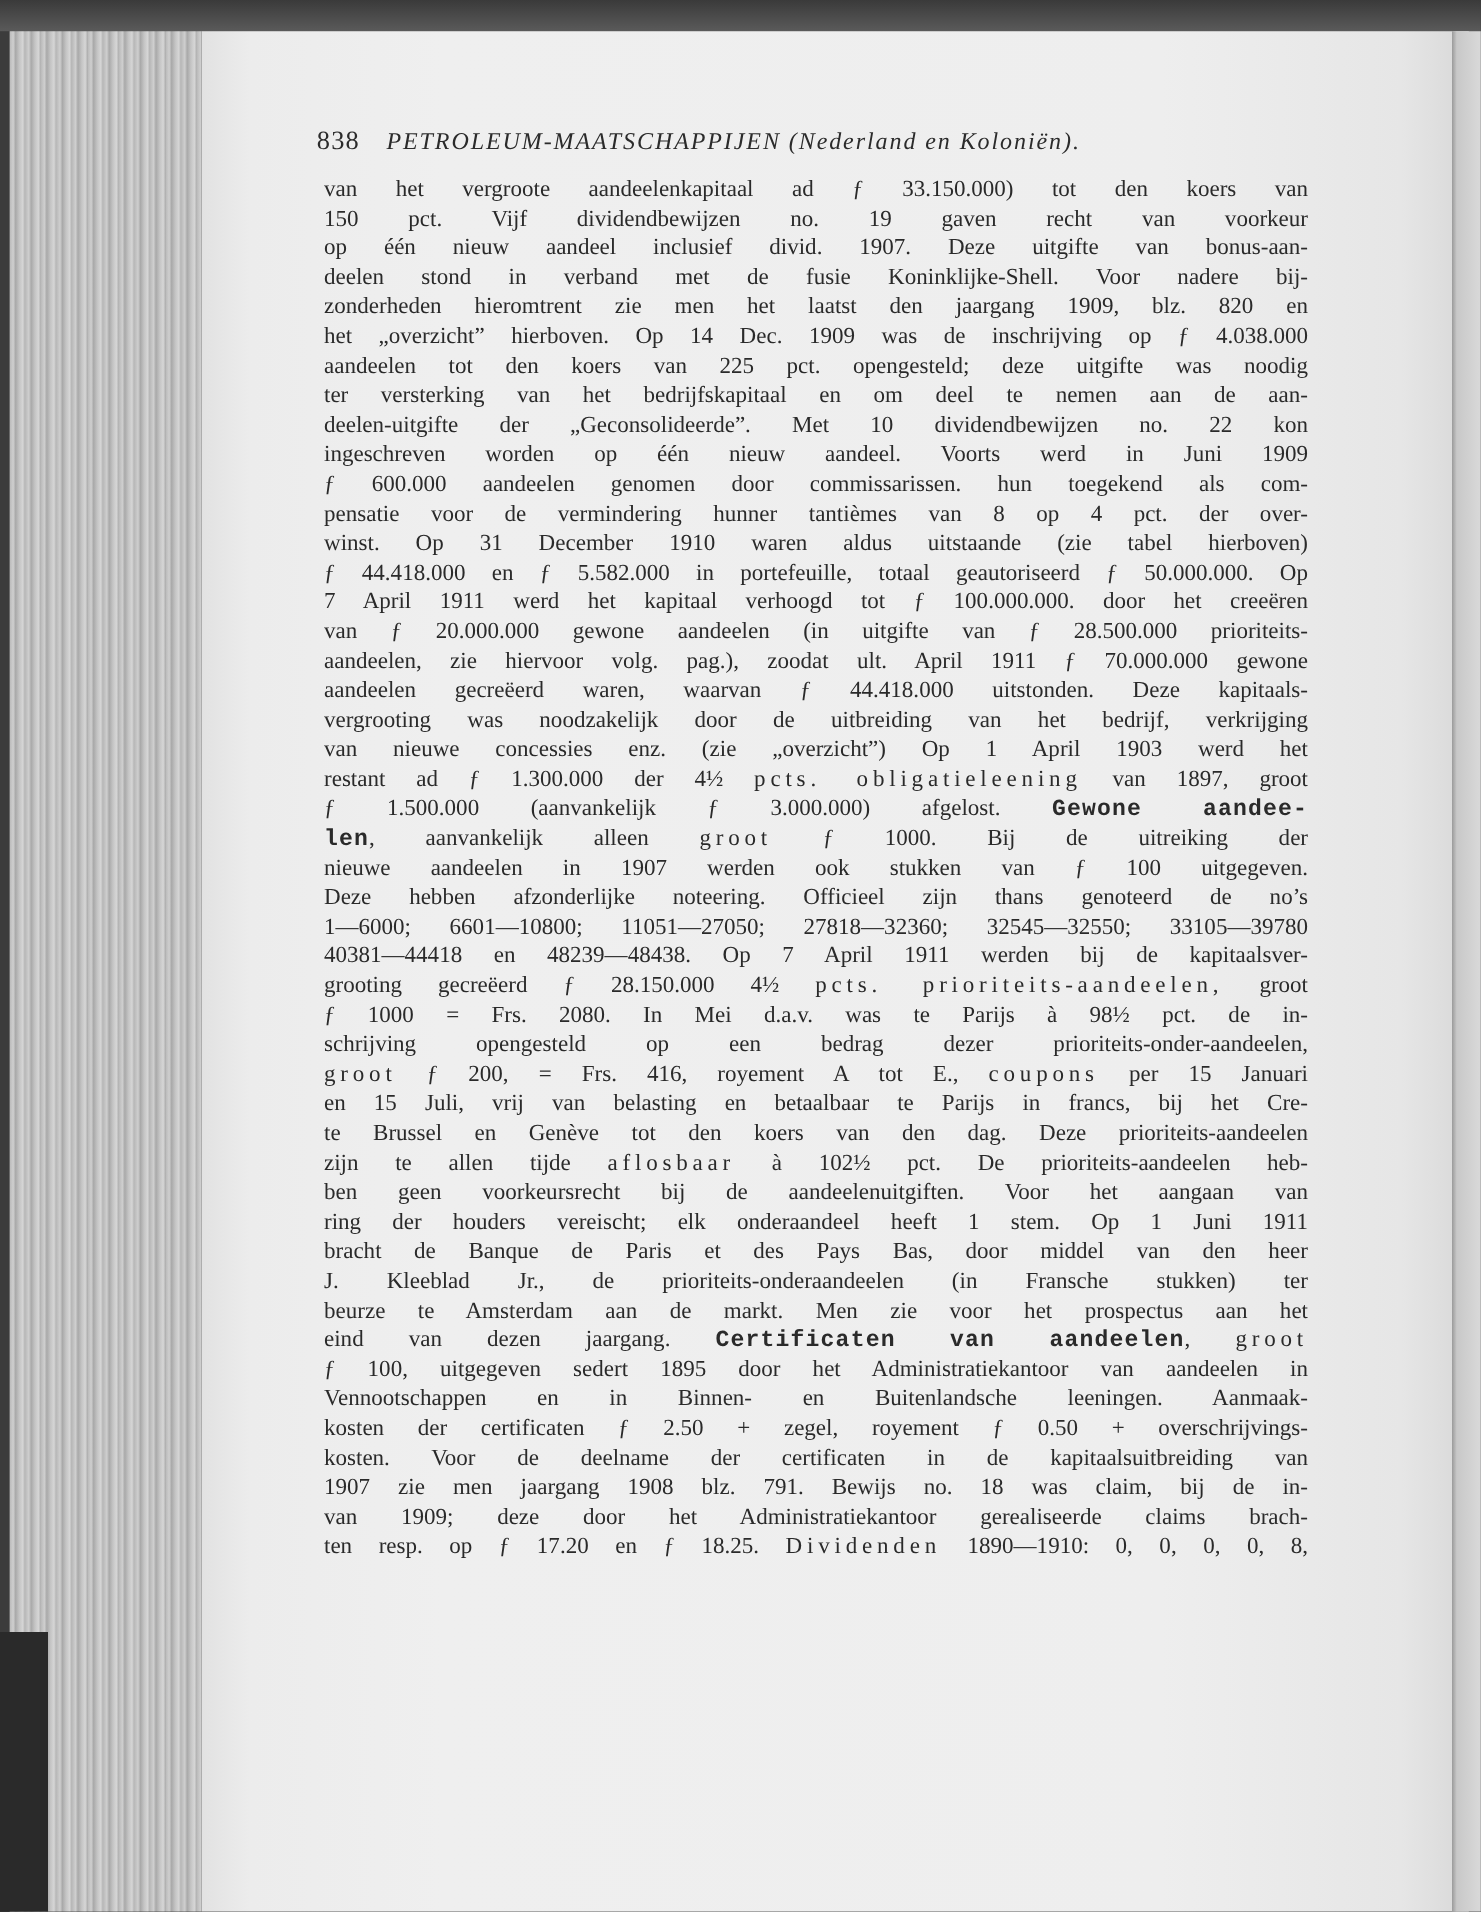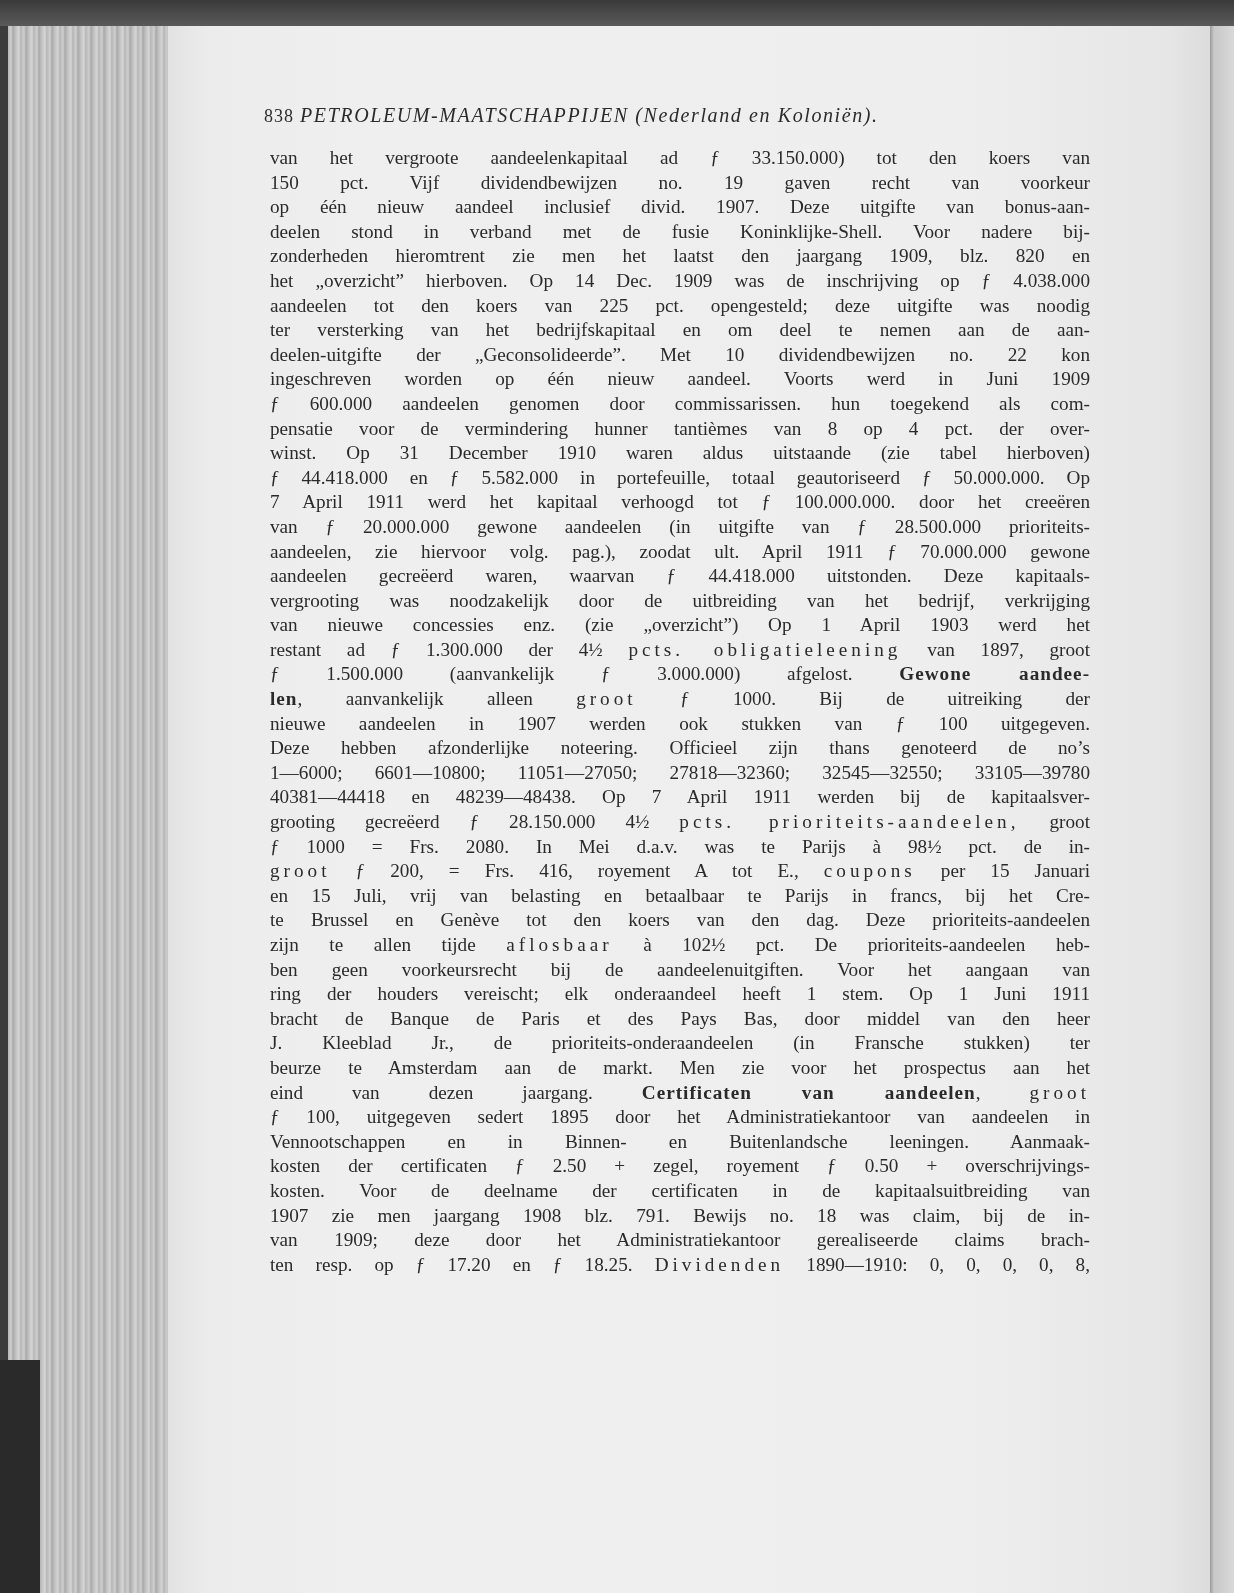--- a/index.html
+++ b/index.html
@@ -25,31 +25,31 @@
     background: linear-gradient(90deg, #e2e2e2 0px, #ececec 40px, #efefef 200px, #eeeeee 800px, #e6e6e6 1000px, #d8d8d8 1056px);
   }
   .right-edge {
     position: absolute; left: 1210px; top: 26px; width: 24px; height: 1567px;
     background: linear-gradient(90deg, #9a9a9a 0px, #c8c8c8 4px, #d9d9d9 24px);
   }
   .header {
     position: absolute; left: 264px; top: 104px; width: 820px; height: 30px;
     color: #2b2b2b; font-size: 20px; letter-spacing: 1px; white-space: nowrap;
   }
-  .header .pnum { font-size: 18px; }
+  .header .pnum { font-size: 22px; margin-right: 16px; }
   .header .title { font-style: italic; letter-spacing: 1.6px; }
   .body-text {
     position: absolute; left: 270px; top: 146px; width: 820px;
     color: #2a2a2a; font-size: 19.2px; line-height: 24.6px;
   }
   .line {
     display: block; text-align: justify; text-align-last: justify;
     white-space: nowrap; height: 24.6px; overflow: visible;
   }
-  .bold { font-family: Liberation Serif, serif; font-weight: bold; letter-spacing: 1px; }
+  .bold { font-family: Liberation Mono, monospace; font-weight: bold; letter-spacing: 1px; }
   .sp { letter-spacing: 4px; margin-top: 43px; }
 </style>
 </head>
 <body>
 
 <div class="top-shadow"></div>
 <div class="book-edge"></div>
 <div class="book-edge-dark"></div>
 <div class="page"></div>
 <div class="right-edge"></div>
@@ -85,20 +85,21 @@
   <span class="line"><span>ƒ 1.500.000 (aanvankelijk ƒ 3.000.000) afgelost.</span> <span class="bold">Gewone aandee-</span></span>
   <span class="line"><span class="bold">len</span><span>, aanvankelijk alleen</span> <span class="sp">groot</span> <span>ƒ 1000. Bij de uitreiking der</span></span>
 
   <span class="line">nieuwe aandeelen in 1907 werden ook stukken van ƒ 100 uitgegeven.</span>
   <span class="line">Deze hebben afzonderlijke noteering. Officieel zijn thans genoteerd de no’s</span>
   <span class="line">1—6000; 6601—10800; 11051—27050; 27818—32360; 32545—32550; 33105—39780</span>
   <span class="line">40381—44418 en 48239—48438. Op 7 April 1911 werden bij de kapitaalsver-</span>
 
   <span class="line"><span>grooting gecreëerd ƒ 28.150.000 4½</span> <span class="sp">pcts. prioriteits-aandeelen,</span> <span>groot</span></span>
   <span class="line">ƒ 1000 = Frs. 2080. In Mei d.a.v. was te Parijs à 98½ pct. de in-</span>
+  <span class="line">schrijving opengesteld op een bedrag dezer prioriteits-onder-aandeelen,</span>
   <span class="line"><span class="sp">groot</span> <span>ƒ 200, = Frs. 416, royement A tot E.,</span> <span class="sp">coupons</span> <span>per 15 Januari</span></span>
 
   <span class="line">en 15 Juli, vrij van belasting en betaalbaar te Parijs in francs, bij het Cre-</span>
   <span class="line">te Brussel en Genève tot den koers van den dag. Deze prioriteits-aandeelen</span>
 
   <span class="line"><span>zijn te allen tijde</span> <span class="sp">aflosbaar</span> <span>à 102½ pct. De prioriteits-aandeelen heb-</span></span>
 
   <span class="line">ben geen voorkeursrecht bij de aandeelenuitgiften. Voor het aangaan van</span>
   <span class="line">ring der houders vereischt; elk onderaandeel heeft 1 stem. Op 1 Juni 1911</span>
   <span class="line">bracht de Banque de Paris et des Pays Bas, door middel van den heer</span>

